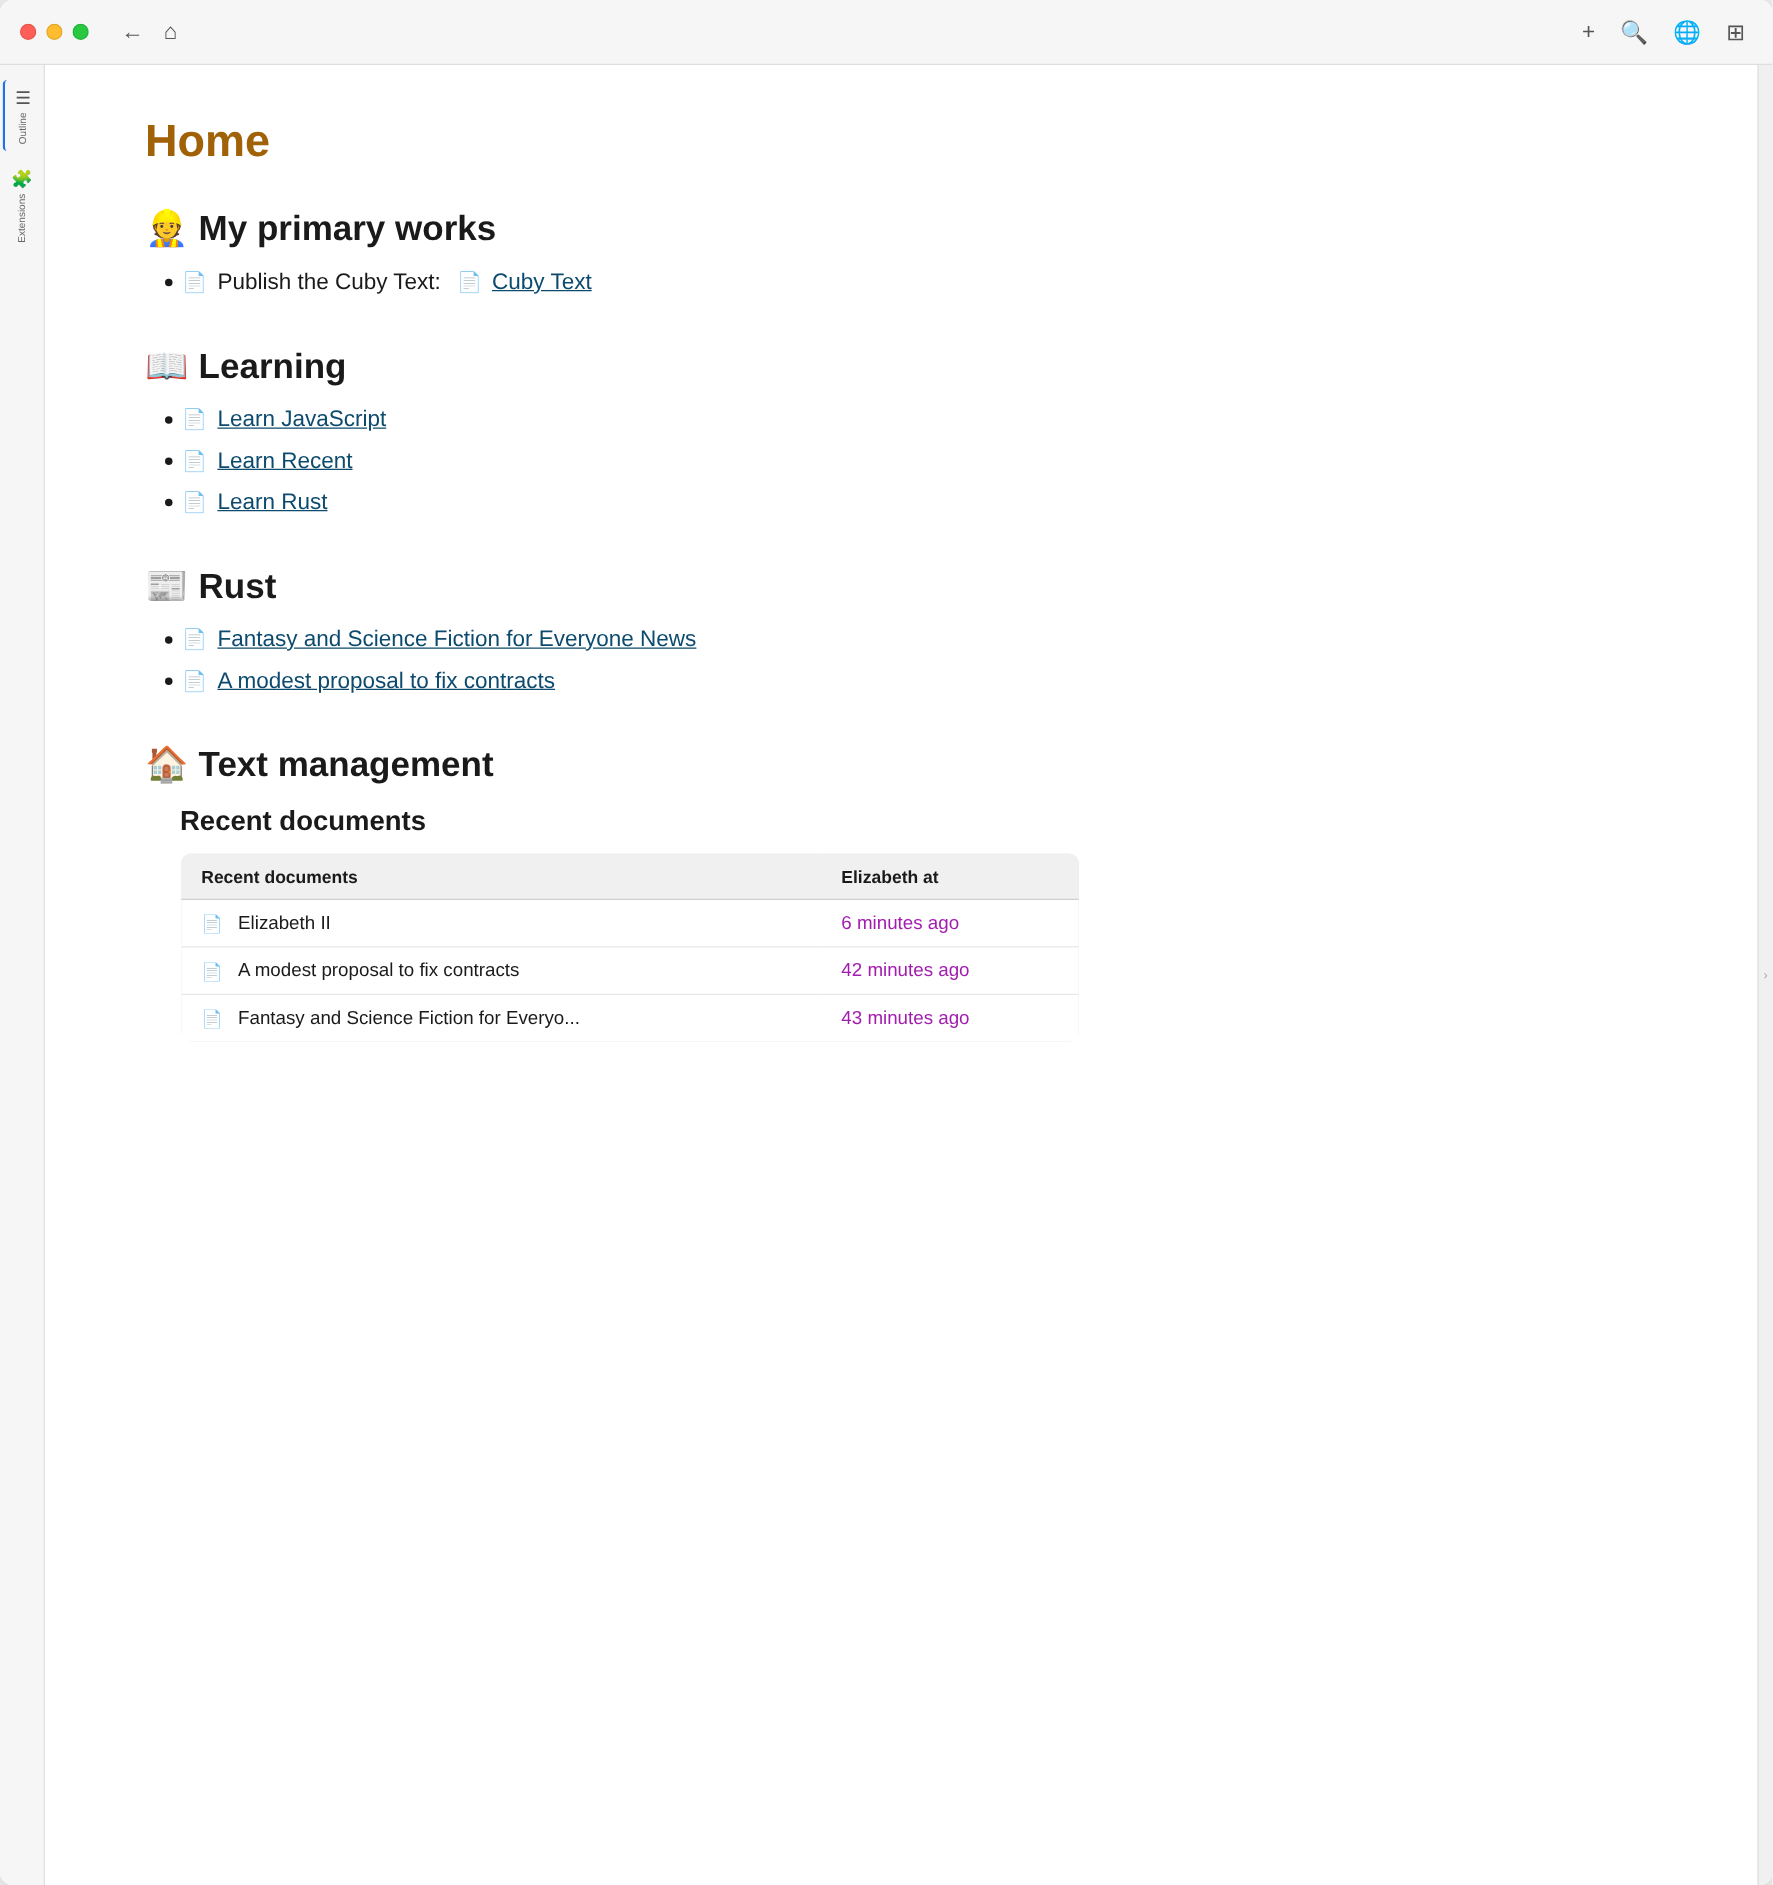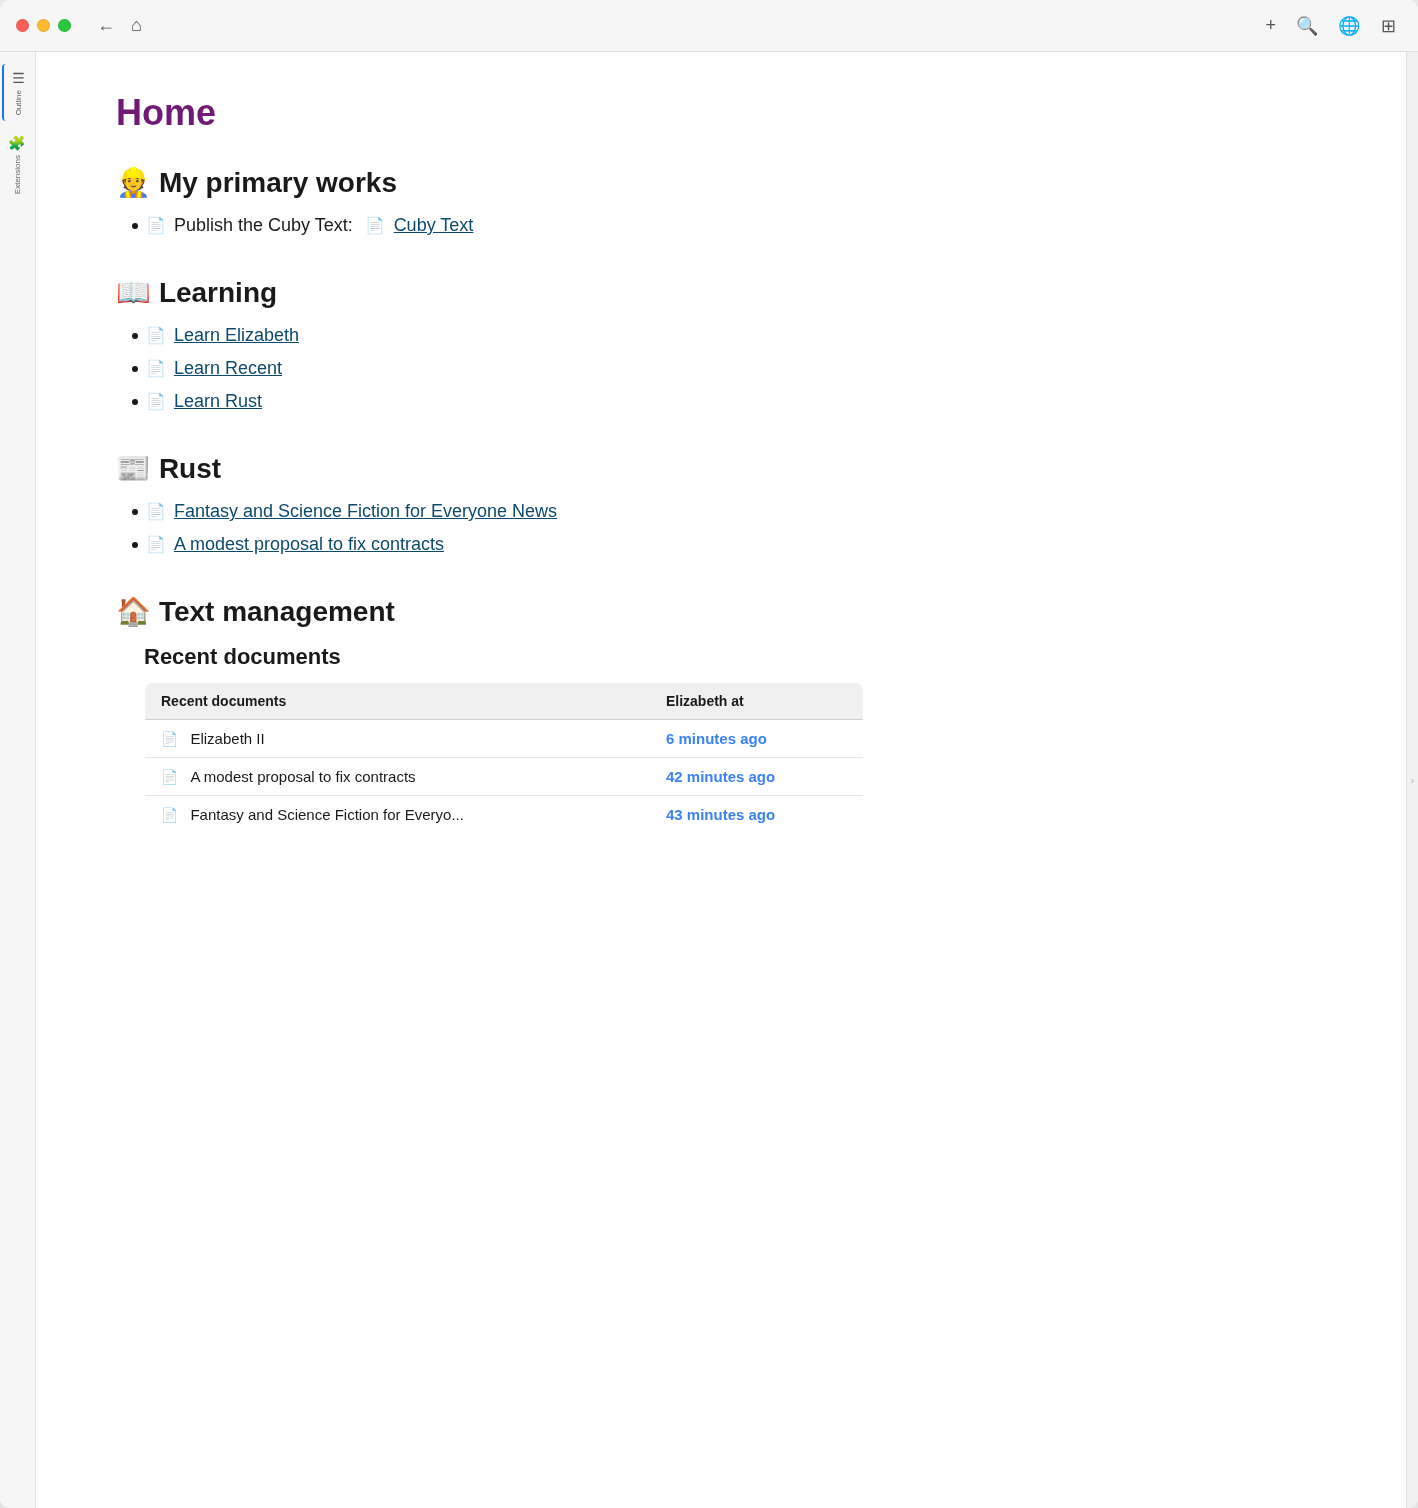--- a/index.html
+++ b/index.html
@@ -140,21 +140,21 @@
     .content {
       flex: 1;
       overflow-y: auto;
       padding: 40px 80px;
       background: #fff;
     }
 
     .page-title {
       font-size: 36px;
       font-weight: 700;
-      color: #701a75;
+      color: #a16207;
       margin-bottom: 32px;
     }
 
     .section {
       margin-bottom: 40px;
     }
 
     .section-heading {
       font-size: 28px;
       font-weight: 700;
@@ -243,23 +243,22 @@
       color: #1a1a1a;
       border-bottom: 1px solid #e8e8e8;
       vertical-align: middle;
     }
 
     .docs-table tr:last-child td {
       border-bottom: none;
     }
 
     .docs-table td.modified {
-      color: #3b82f6;
+      color: #a21caf;
       white-space: nowrap;
-      font-weight: bold;
     }
 
     .table-doc-icon {
       font-size: 14px;
       margin-right: 6px;
       color: #555;
     }
 
     .cell-with-icon {
       display: flex;
@@ -340,21 +339,21 @@
 
       <div class="section">
         <h2 class="section-heading">
           <span class="section-heading-emoji">📖</span>
           <span>Learning</span>
         </h2>
         <ul class="list-items">
           <li class="list-item">
             <span class="list-bullet"></span>
             <span class="doc-icon">📄</span>
-            <a class="list-link">Learn Elizabeth</a>
+            <a class="list-link">Learn JavaScript</a>
           </li>
           <li class="list-item">
             <span class="list-bullet"></span>
             <span class="doc-icon">📄</span>
             <a class="list-link">Learn Recent</a>
           </li>
           <li class="list-item">
             <span class="list-bullet"></span>
             <span class="doc-icon">📄</span>
             <a class="list-link">Learn Rust</a>

